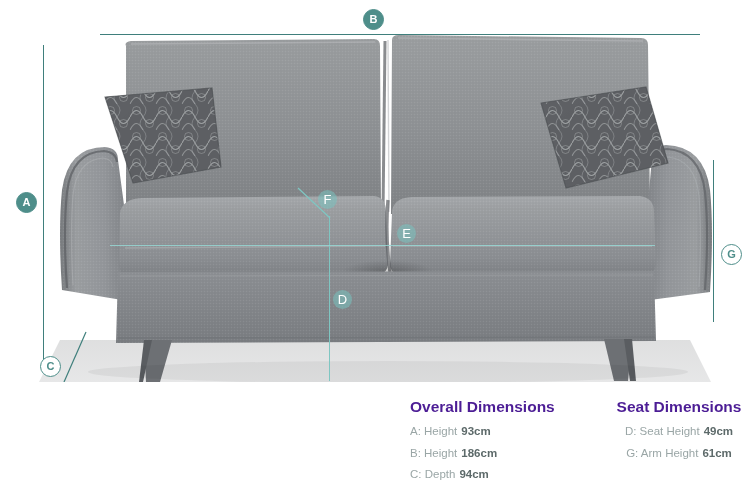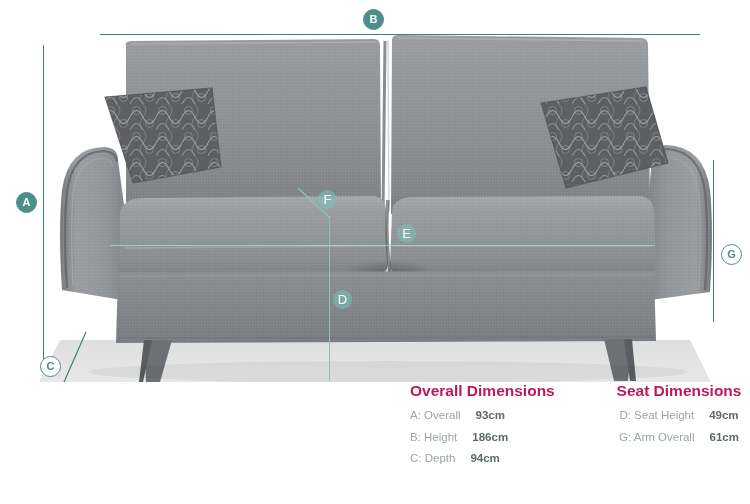--- a/index.html
+++ b/index.html
@@ -77,37 +77,37 @@
     width: 750px; height: 122px;
     background: #ffffff;
   }
   .dim-col { position: absolute; top: 0; }
   #col-overall { left: 410px; width: 190px; }
   #col-seat    { left: 608px; width: 142px; text-align: center; }
 
   .dim-heading {
     font-size: 15.5px;
     font-weight: 700;
-    color: #be185d;
-    margin: 0 0 9px 0;
+    color: #4c1d95;
+    margin: 16px 0 9px 0;
     white-space: nowrap;
   }
   .dim-row {
     font-size: 11.5px;
     margin-bottom: 9.5px;
     white-space: nowrap;
   }
   .dim-label {
     color: #9aa6a6;
     font-weight: 400;
   }
   .dim-value {
     color: #5d6a6a;
     font-weight: 700;
-    margin-left: 15px;
+    margin-left: 4px;
   }
 </style>
 </head>
 <body>
 
 <div id="stage">
 
   <div id="sofa-photo">
     <svg width="750" height="400" viewBox="0 0 750 400" xmlns="http://www.w3.org/2000/svg">
       <defs>
@@ -276,35 +276,35 @@
     <div class="mline v" style="left:713px; top:160px; height:162px;"></div>
     <div class="marker ring" style="left:721px; top:244px;">G</div>
   </div>
 
   <div id="dims">
 
     <div class="dim-col" id="col-overall">
       <div class="dim-heading">Overall Dimensions</div>
 
       <div class="dim-row">
-        <span class="dim-label">A: Overall</span><span class="dim-value">93cm</span>
+        <span class="dim-label">A: Height</span><span class="dim-value">93cm</span>
       </div>
       <div class="dim-row">
         <span class="dim-label">B: Height</span><span class="dim-value">186cm</span>
       </div>
       <div class="dim-row">
         <span class="dim-label">C: Depth</span><span class="dim-value">94cm</span>
       </div>
     </div>
 
     <div class="dim-col" id="col-seat">
       <div class="dim-heading">Seat Dimensions</div>
 
       <div class="dim-row">
         <span class="dim-label">D: Seat Height</span><span class="dim-value">49cm</span>
       </div>
       <div class="dim-row">
-        <span class="dim-label">G: Arm Overall</span><span class="dim-value">61cm</span>
+        <span class="dim-label">G: Arm Height</span><span class="dim-value">61cm</span>
       </div>
     </div>
   </div>
 
 </div>
 
 </body></html>

